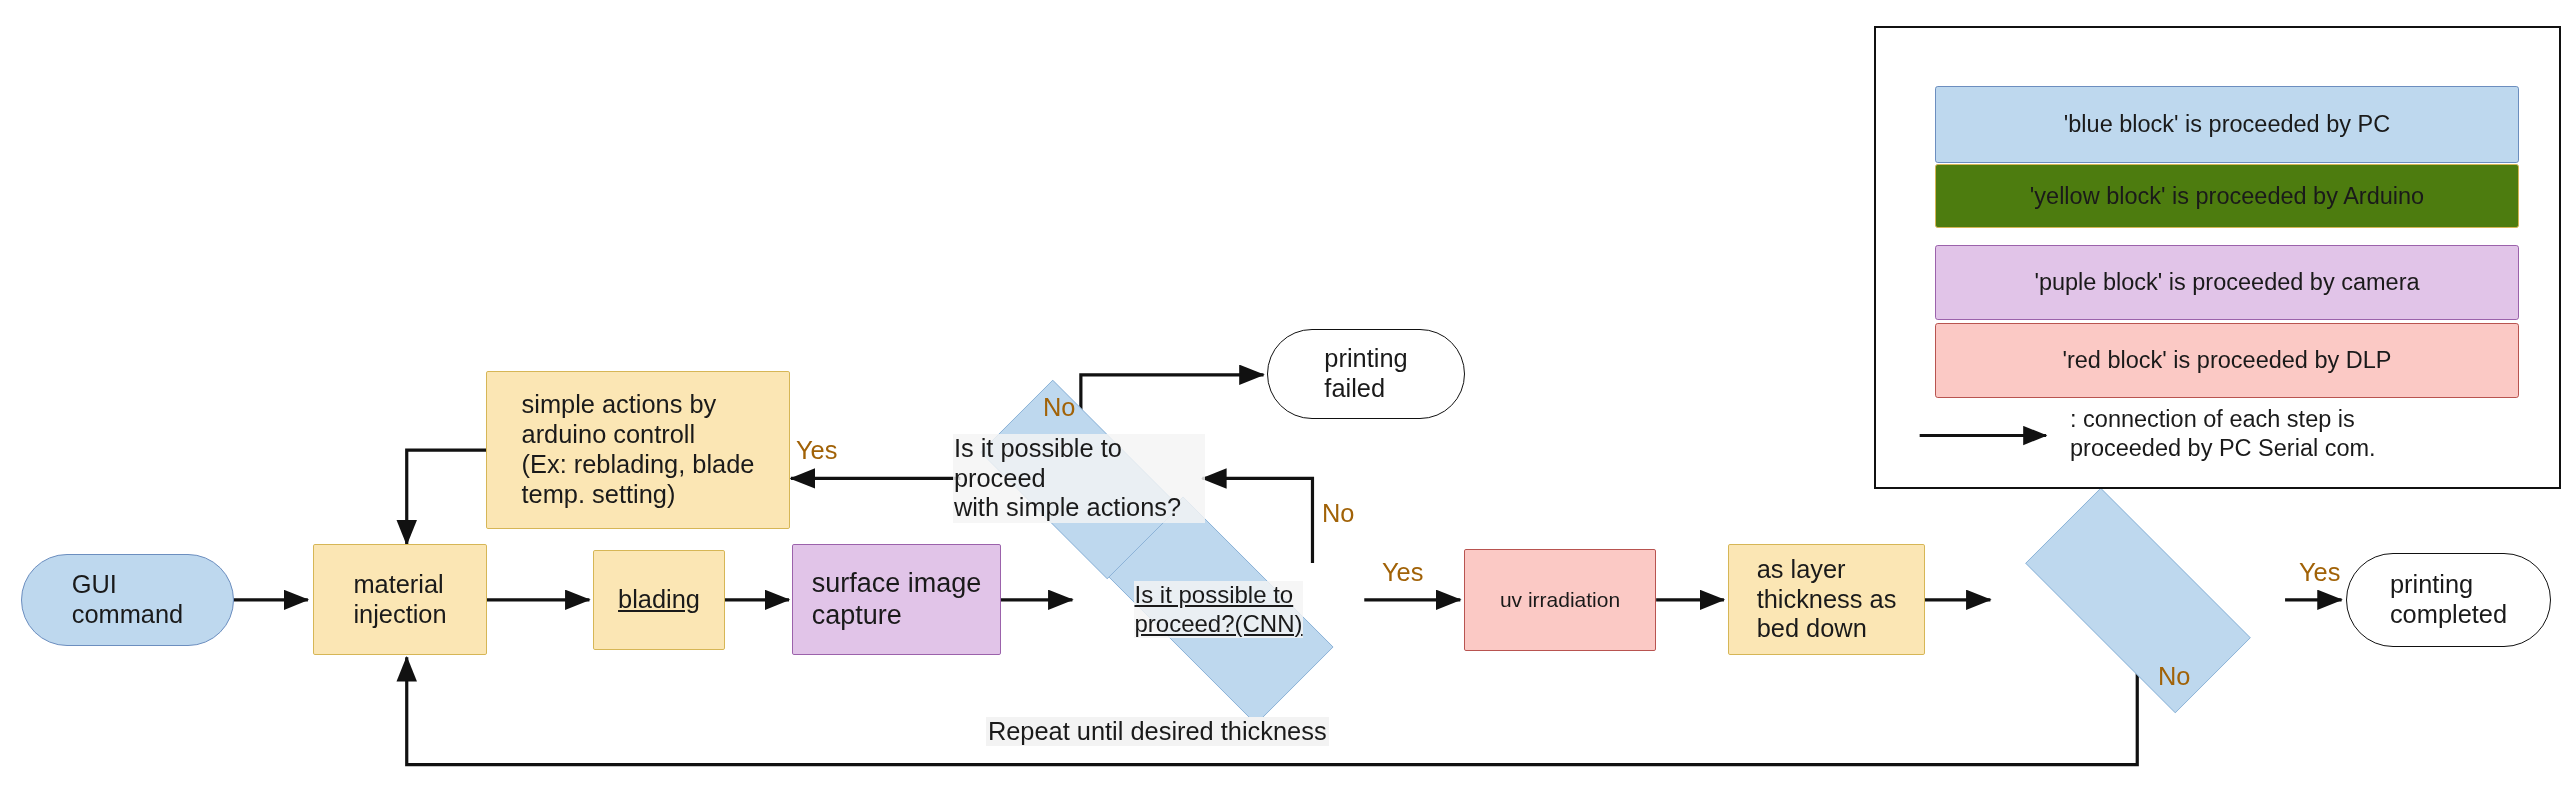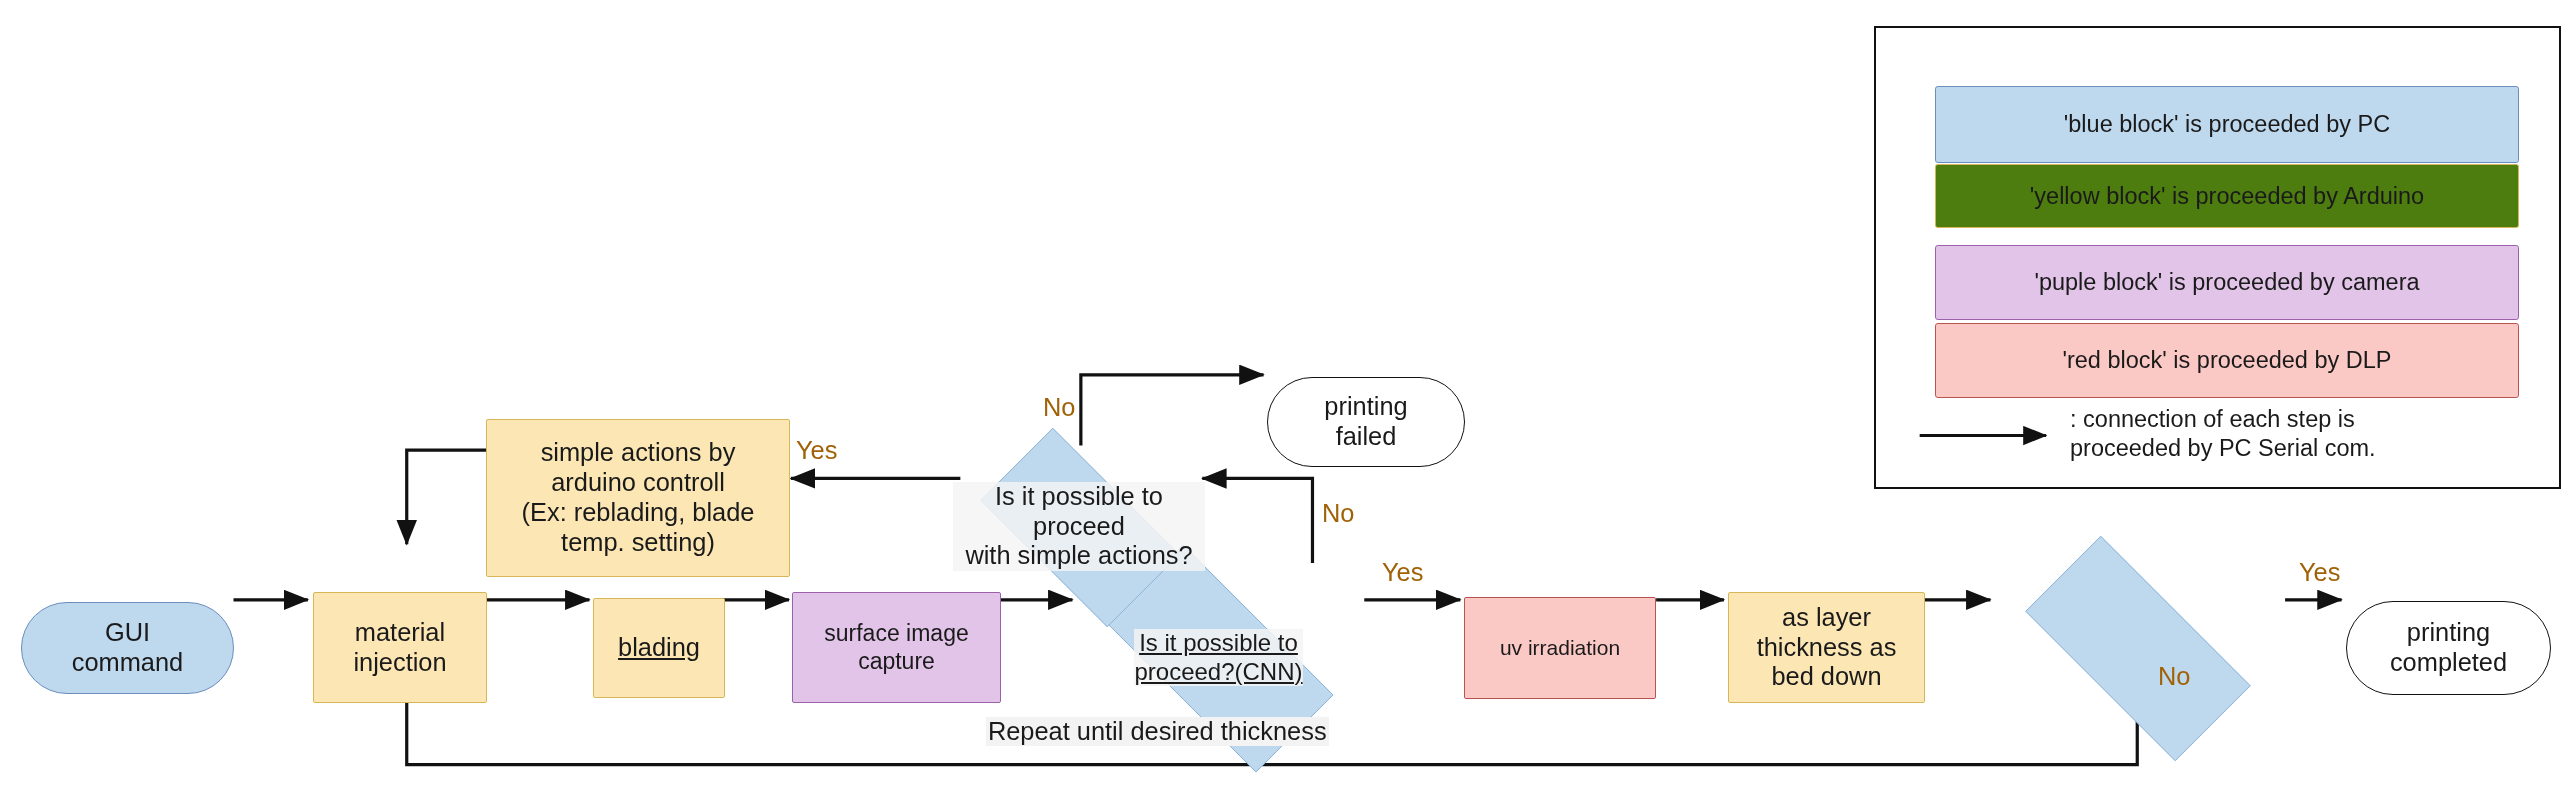--- a/index.html
+++ b/index.html
@@ -21,26 +21,25 @@
     width: 2576px;
     height: 792px;
     pointer-events: none;
   }
   .node {
     position: absolute;
     box-sizing: border-box;
     display: flex;
     align-items: center;
     justify-content: center;
-    text-align: center;
+    text-align: left;
     color: #1a1a1a;
     line-height: 1.18;
     white-space: pre-line;
     z-index: 3;
-    margin-top: 48px;
   }
   
   .rect {
     border-radius: 1.9px;
     border-width: 1.9px;
     border-style: solid;
   }
   .yellow { background: #fbe6b4; border-color: #d6b656; }
   .purple { background: #e1c4e8; border-color: #9b62ab; }
   .red    { background: #fbc9c5; border-color: #b85450; }
@@ -166,21 +165,21 @@
   </svg>
 
   <div class="node pill blue" style="left:21px; top:554px; width:213px; height:92px; font-size:25.4px;">GUI
 command</div>
 
   <div class="node rect yellow" style="left:313px; top:544px; width:174px; height:111px; font-size:25.4px;">material
 injection</div>
 
   <div class="node rect yellow" style="left:593px; top:550px; width:132px; height:100px; font-size:25.4px;text-decoration:underline;">blading</div>
 
-  <div class="node rect purple" style="left:792px; top:544px; width:209px; height:111px; font-size:23px;">surface image
+  <div class="node rect purple" style="left:792px; top:544px; width:209px; height:111px; font-size:27px;">surface image
 capture</div>
 
   <div class="node diamond" style="left:1069px; top:533px; width:299px; height:153px; font-size:24px;text-decoration:underline;">
     <span class="dia-shape"></span>
     <span class="dia-label">Is it possible to
 proceed?(CNN)</span>
   </div>
 
   <div class="node rect red" style="left:1464px; top:549px; width:192px; height:102px; font-size:21px;">uv irradiation</div>
 

